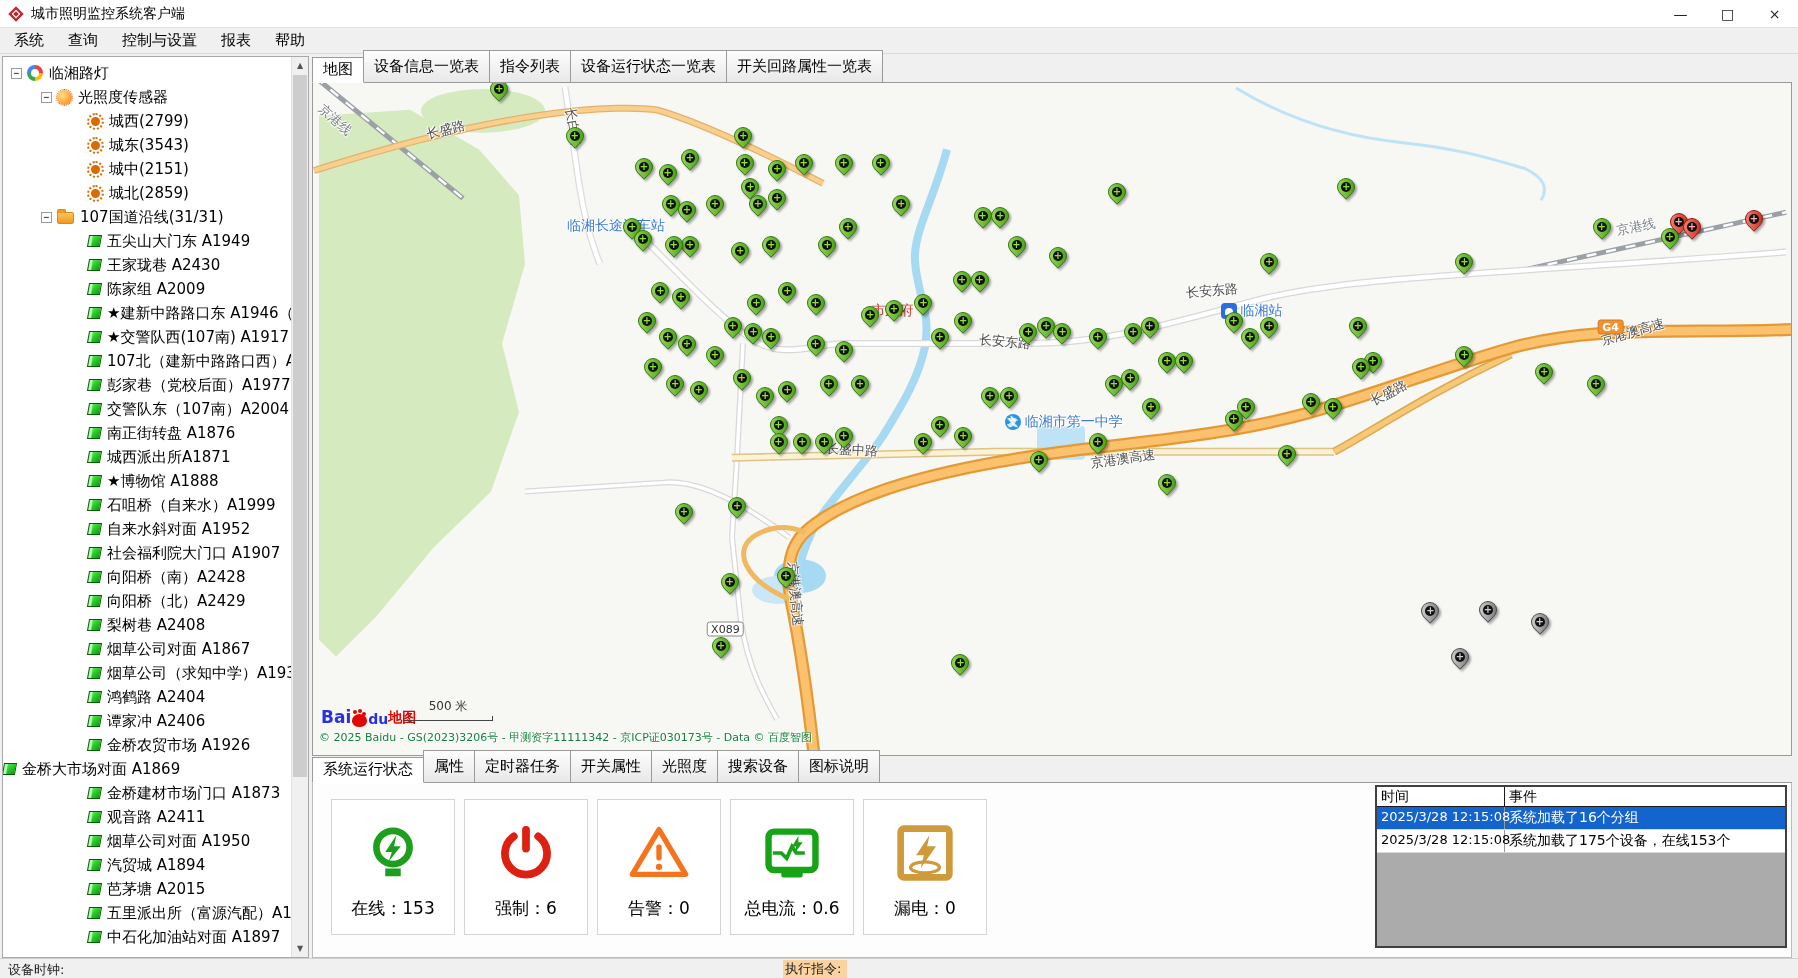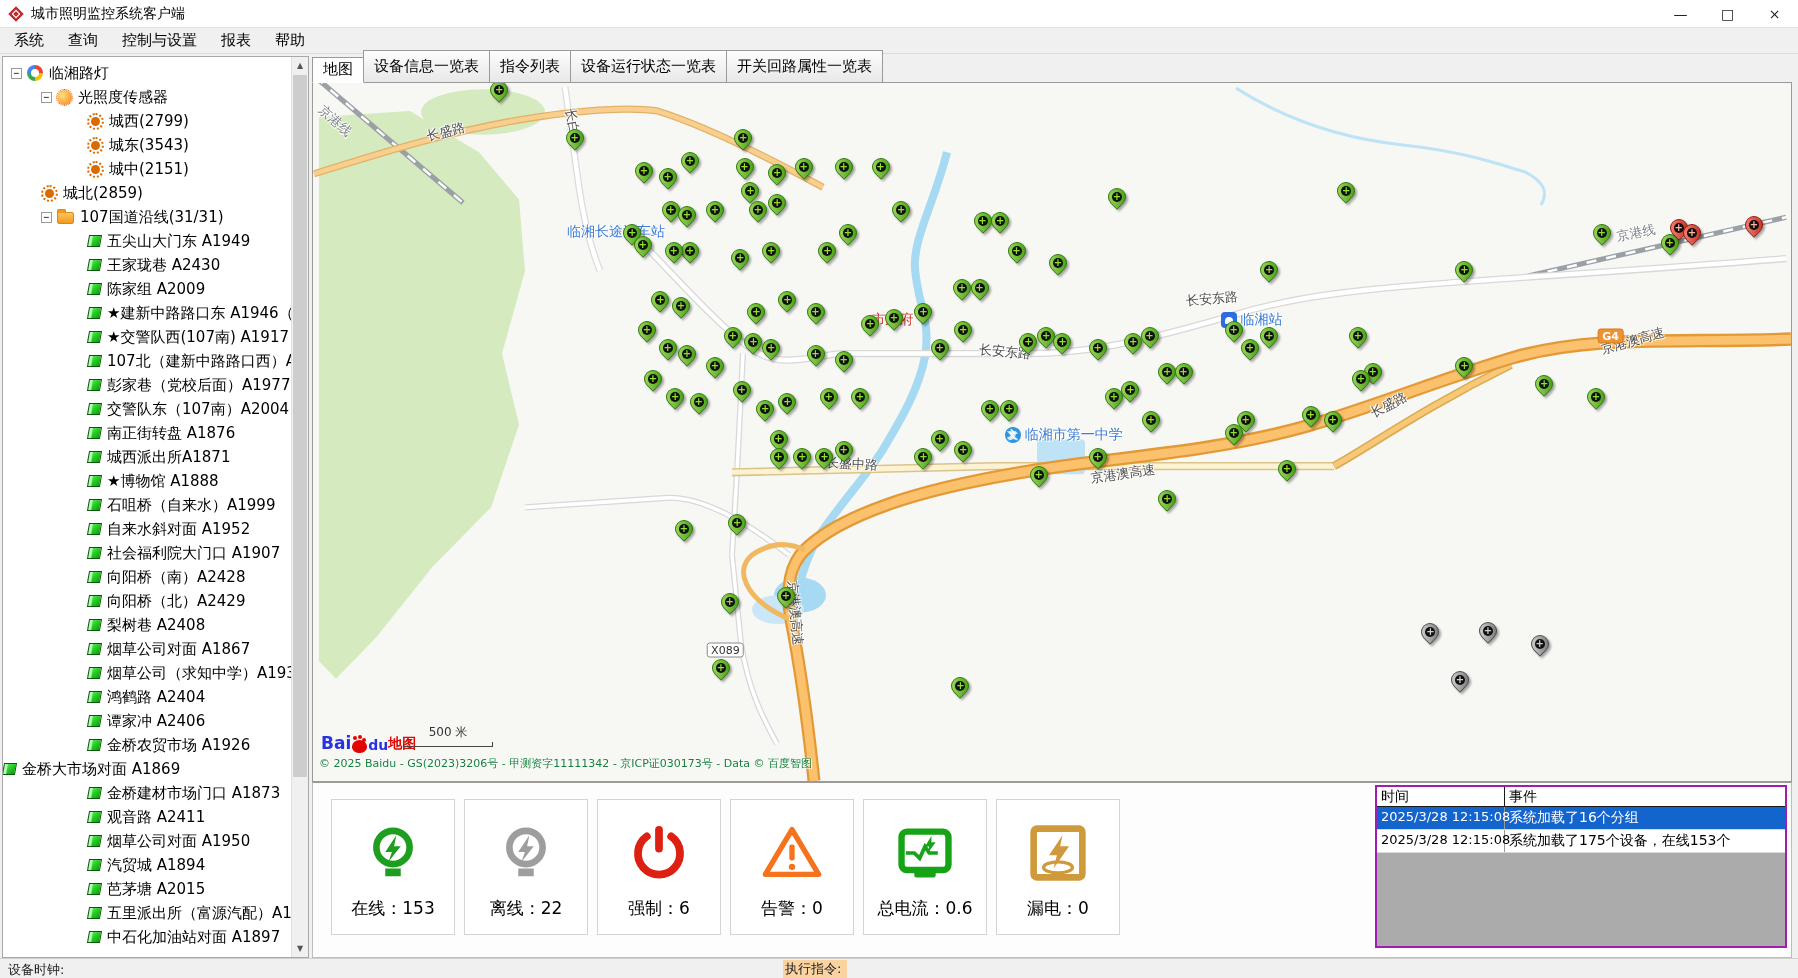--- a/index.html
+++ b/index.html
@@ -76,21 +76,21 @@
   .map-scale{position:absolute;left:90px;bottom:34px;z-index:4;font-size:12px;color:#333;text-align:center;width:90px;}
   .map-scale .bar{height:5px;border:1px solid #444;border-top:none;margin-top:1px;}
   .map-attr{position:absolute;left:6px;bottom:10px;z-index:4;font-size:11px;color:#15803d;text-shadow:0 0 2px #fff,1px 1px 0 #fff;}
 
   
   .bottom-content{height:176px;background:#fdfdfd;border:1px solid #bcbcbc;border-top:1px solid #9a9a9a;position:relative;display:flex;}
   .cards{display:flex;gap:9px;padding:16px 0 0 18px;}
   .card{width:124px;height:136px;background:#fff;border:1px solid #d4d4d4;display:flex;flex-direction:column;align-items:center;}
   .card .ic{flex:1;display:flex;align-items:center;justify-content:center;padding-top:8px;}
   .card .cap{font-size:17px;padding-bottom:14px;white-space:nowrap;}
-  .events{position:absolute;right:4px;top:2px;width:412px;height:163px;border:2px solid #a21caf;background:#ababab;font-size:14px;}
+  .events{position:absolute;right:4px;top:2px;width:412px;height:163px;border:2px solid #404040;background:#ababab;font-size:14px;}
   .ev-head{display:flex;height:20px;background:#fff;border-bottom:1px solid #1a1a1a;font-size:14px;}
   .ev-head .c1{width:128px;border-right:1px solid #1a1a1a;padding:1px 4px;}
   .ev-head .c2{flex:1;padding:1px 4px;}
   .ev-row{display:flex;height:23px;background:#fff;border-bottom:1px solid #d9d9d9;}
   .ev-row .c1{width:128px;border-right:1px solid #9a9a9a;padding:2px 4px;white-space:nowrap;font-size:13px;}
   .ev-row .c2{flex:1;padding:2px 4px;white-space:nowrap;}
   .ev-row.sel{background:#1464cd;color:#fff;}
 
   
   .statusbar{height:20px;background:#f0f0f0;border-top:1px solid #d0d0d0;position:relative;font-size:13px;color:#222;}
@@ -137,21 +137,21 @@
           <span class="lbl">城西(2799)</span>
         </div>
         <div class="tree-row" style="padding-left: 85px;">
           <span class="i-sun"></span>
           <span class="lbl">城东(3543)</span>
         </div>
         <div class="tree-row" style="padding-left: 85px;">
           <span class="i-sun"></span>
           <span class="lbl">城中(2151)</span>
         </div>
-        <div class="tree-row" style="padding-left: 39px;">
+        <div class="tree-row" style="padding-left: 85px;">
           <span class="i-sun"></span>
           <span class="lbl">城北(2859)</span>
         </div>
         <div class="tree-row" style="padding-left: 38px;">
           <span class="exp">−</span>
           <span class="i-folder"></span>
           <span class="lbl">107国道沿线(31/31)</span>
         </div>
         <div class="tree-row" style="padding-left: 85px;">
           <span class="i-flag"></span>
@@ -828,46 +828,45 @@
           <span class="du" style="color:#2932e1">du</span>
           <span class="du">地图</span>
       </div>
       <div class="map-scale">
         <span>500 米</span>
         <div class="bar"></div>
       </div>
       <div class="map-attr">© 2025 Baidu - GS(2023)3206号 - 甲测资字11111342 - 京ICP证030173号 - Data © 百度智图</div>
     </div>
 
+    <div class="tabstrip" id="bottomtabs">
+        <div class="tab active">系统运行状态</div>
+        <div class="tab">属性</div>
+        <div class="tab">定时器任务</div>
+        <div class="tab">开关属性</div>
+        <div class="tab">光照度</div>
+        <div class="tab">搜索设备</div>
+        <div class="tab">图标说明</div>
+      </div>
 
     <div class="bottom-content">
       <div class="cards">
         <div class="card">
           <div class="ic">
             <svg width="62" height="62" viewBox="0 0 56 56">
                 <circle cx="28" cy="23" r="15" fill="none" stroke="#1e9e1e" stroke-width="6"></circle>
                 <rect x="21" y="42" width="14" height="7" fill="#1e9e1e"></rect>
                 <polygon points="31,12 21,27 27,27 24,36 35,22 29,22" fill="#1e9e1e"></polygon>
               </svg>
           </div>
           <div class="cap"><span>在线：</span><span>153</span></div>
         </div>
         <div class="card">
           <div class="ic">
             <svg width="62" height="62" viewBox="0 0 56 56">
-                <circle cx="28" cy="23" r="15" fill="none" stroke="#9e9e9e" stroke-width="6"></circle>
-                <rect x="21" y="42" width="14" height="7" fill="#9e9e9e"></rect>
-                <polygon points="31,12 21,27 27,27 24,36 35,22 29,22" fill="#9e9e9e"></polygon>
-              </svg>
-          </div>
-          <div class="cap"><span>离线：</span><span>22</span></div>
-        </div>
-        <div class="card">
-          <div class="ic">
-            <svg width="62" height="62" viewBox="0 0 56 56">
                 <path d="M28 7 v17" stroke="#dd2012" stroke-width="7" stroke-linecap="round" fill="none"></path>
                 <path d="M17 13 a19 19 0 1 0 22 0" stroke="#dd2012" stroke-width="7" stroke-linecap="round" fill="none"></path>
               </svg>
           </div>
           <div class="cap"><span>强制：</span><span>6</span></div>
         </div>
         <div class="card">
           <div class="ic">
             <svg width="64" height="60" viewBox="0 0 60 56">
                 <path d="M30 6 L55 48 L5 48 Z" fill="none" stroke="#f4731c" stroke-width="5" stroke-linejoin="round"></path>

